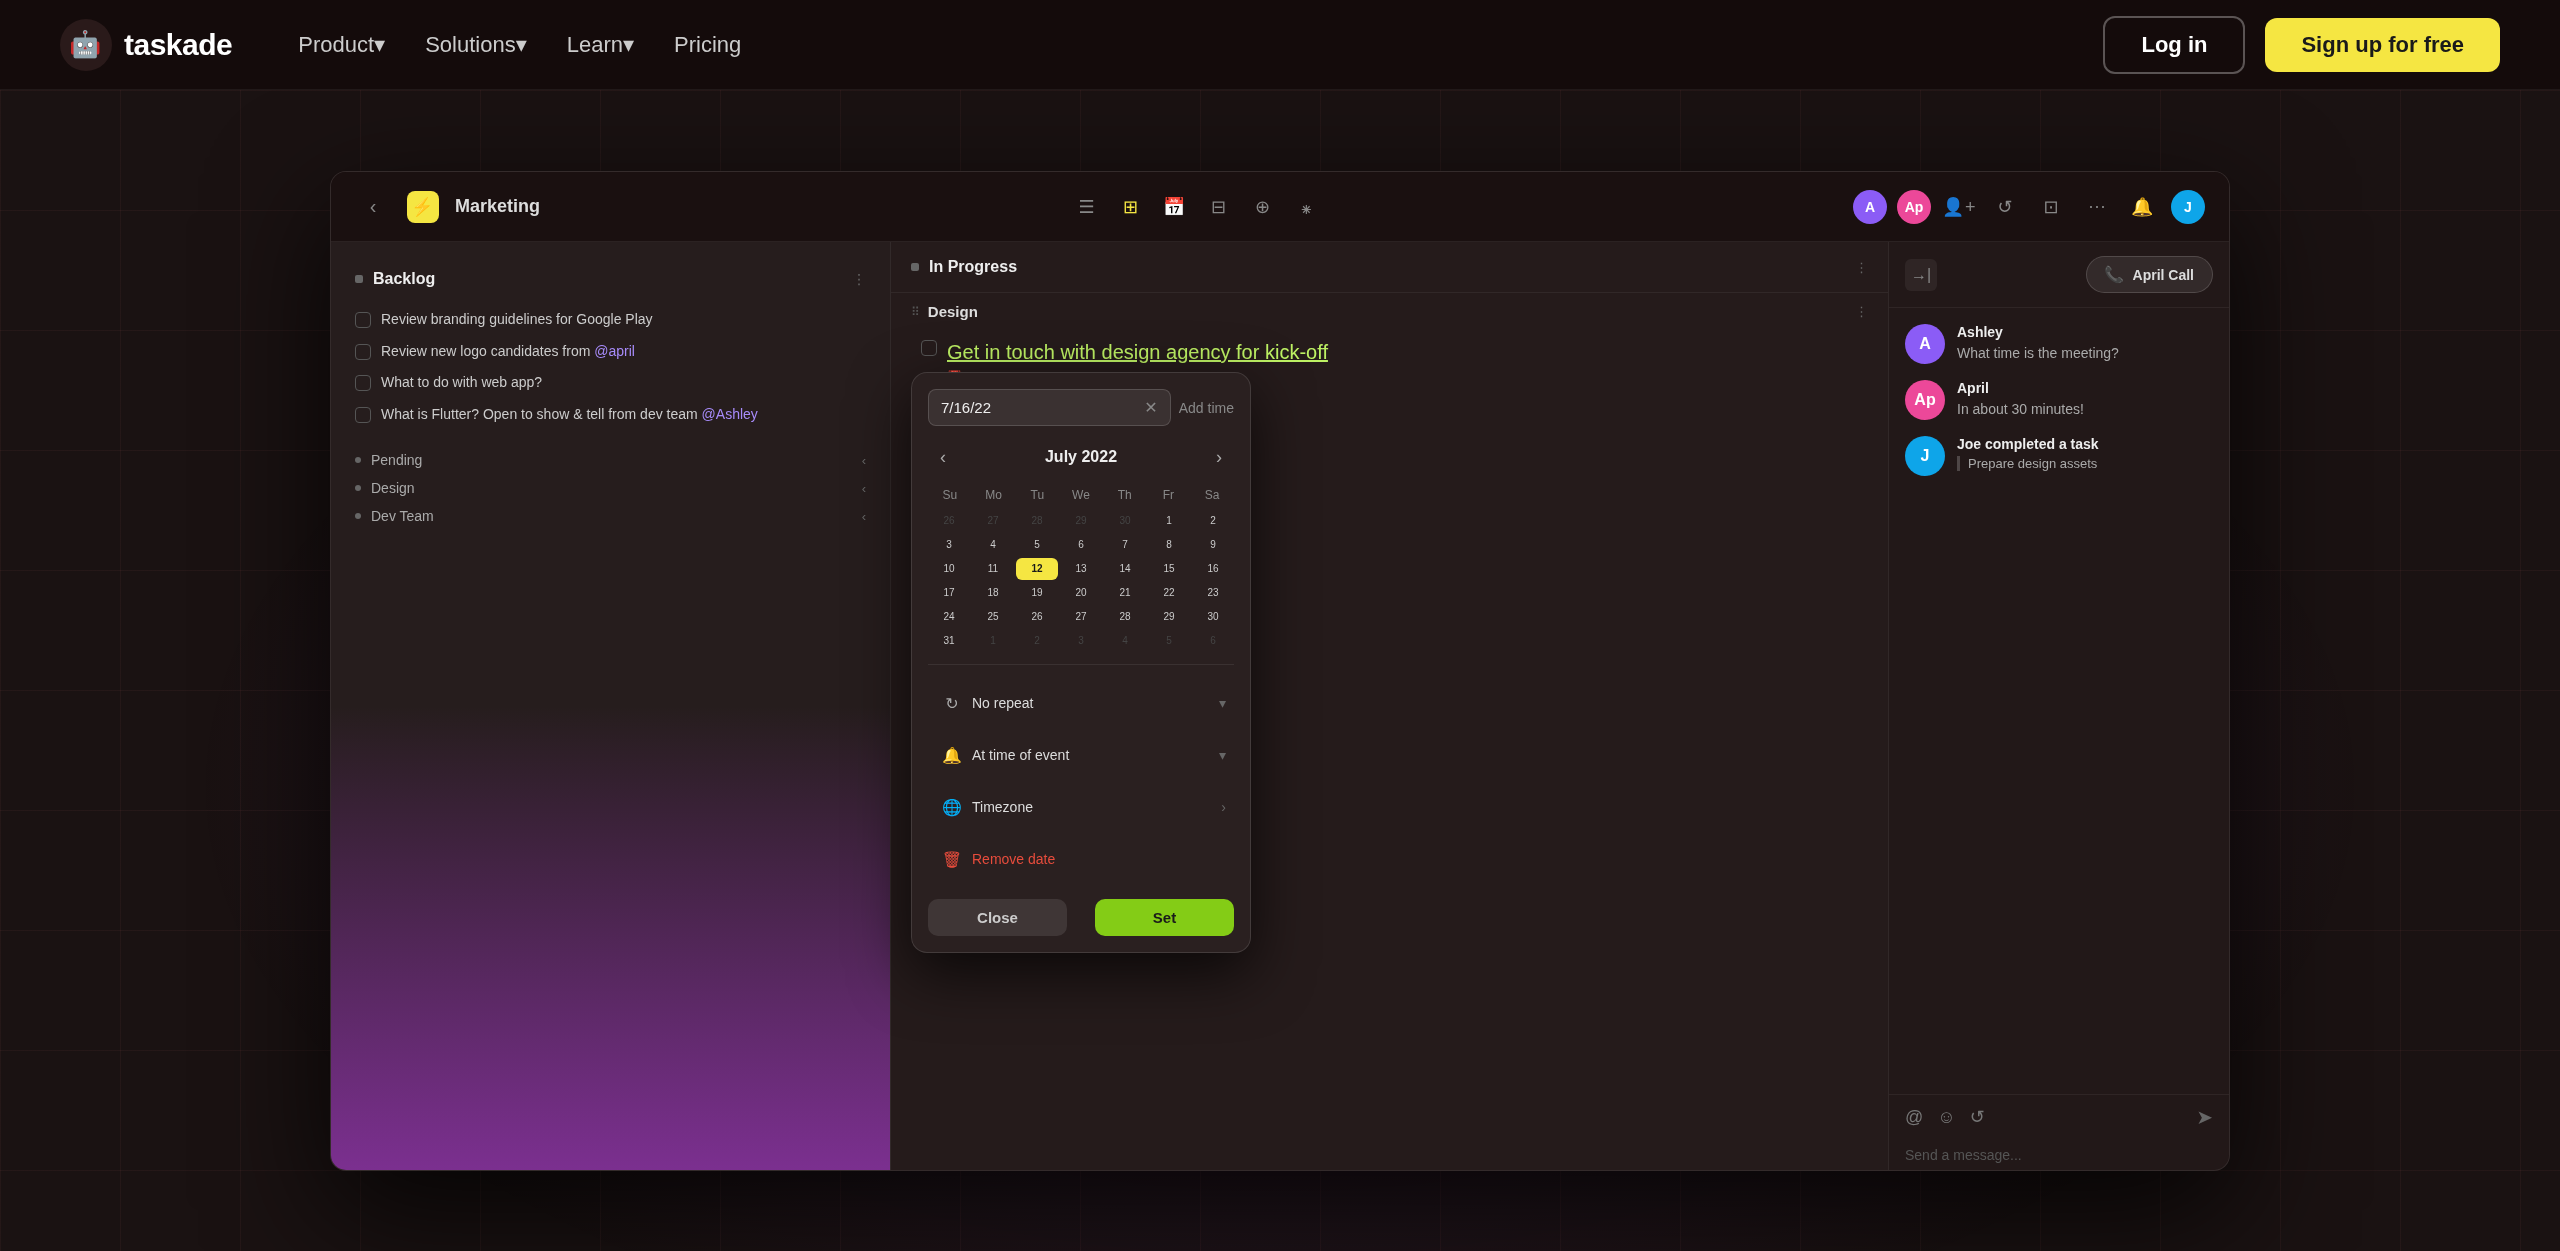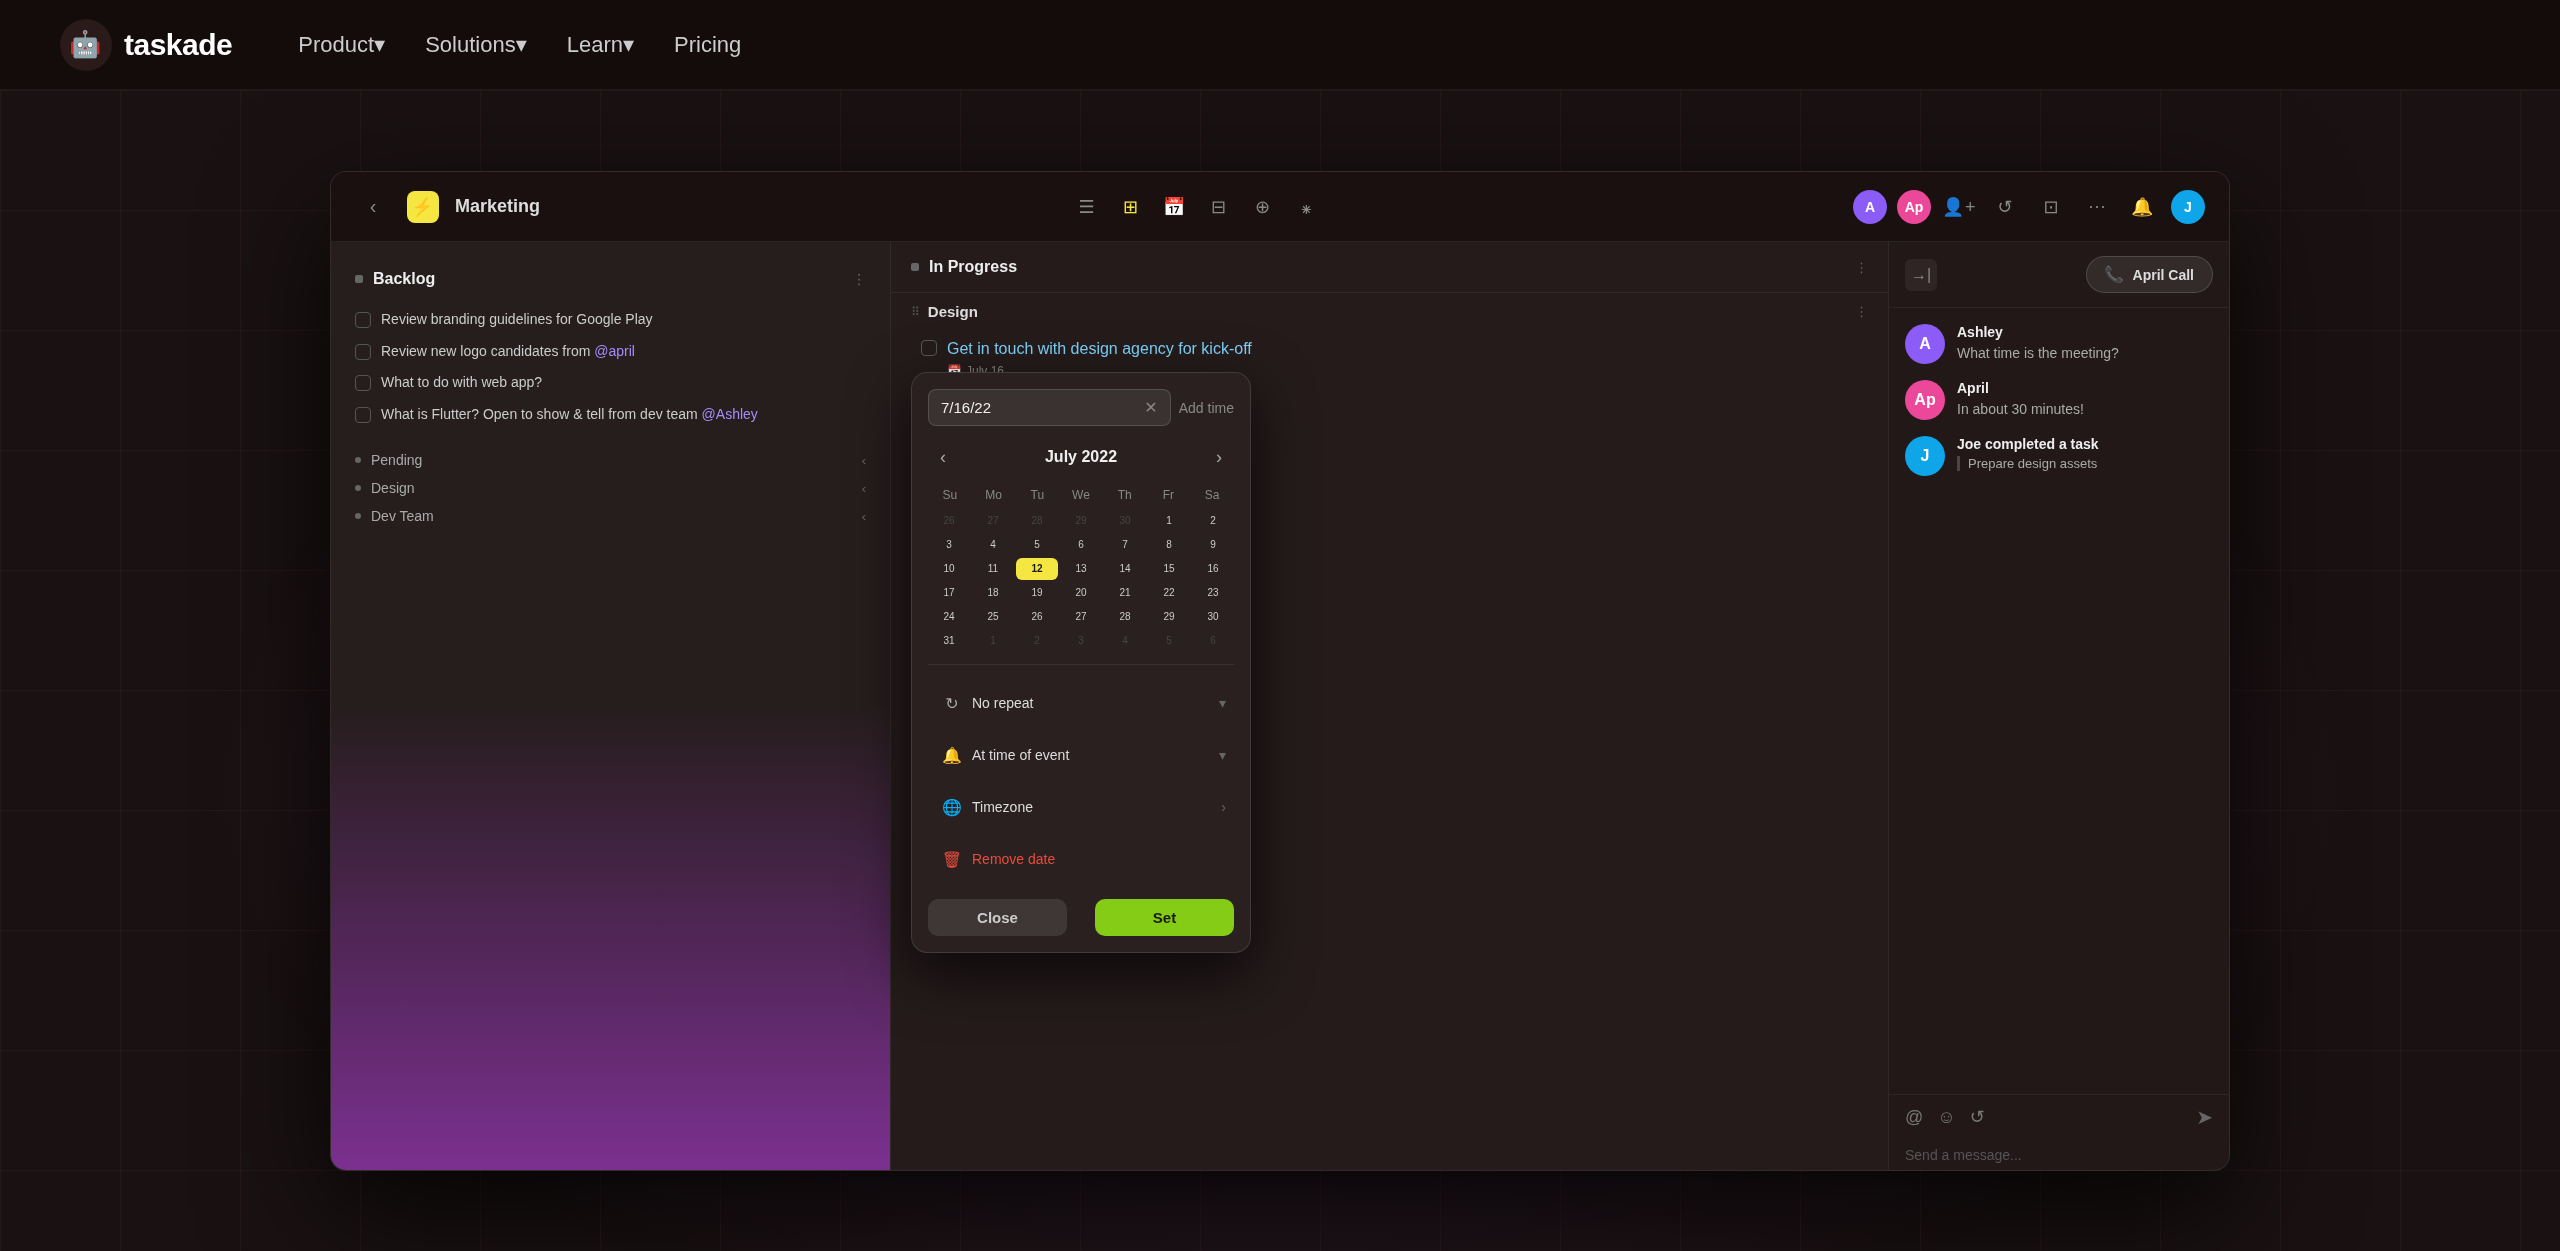--- a/index.html
+++ b/index.html
@@ -400,23 +400,24 @@
       height: 16px;
       border: 1.5px solid #555;
       border-radius: 4px;
       flex-shrink: 0;
       margin-top: 2px;
     }
 
     .design-task-content {}
 
     .design-task-text {
-      color: #7dd3fc;
-      font-size: 16px;
+      color: #bef264;
+      font-size: 20px;
       line-height: 1.4;
+      text-decoration: underline;
     }
 
     .design-task-meta {
       display: flex;
       align-items: center;
       gap: 6px;
       margin-top: 4px;
     }
 
     .date-tag {
@@ -764,20 +765,24 @@
         <span>▾</span>
       </a>
       <a class="nav-link">
         <span>Learn</span>
         <span>▾</span>
       </a>
       <a class="nav-link">
         <span>Pricing</span>
       </a>
     </div>
+  </div>
+  <div class="nav-right">
+    <button class="btn-login">Log in</button>
+    <button class="btn-signup">Sign up for free</button>
   </div>
 </nav>
 
 <div class="main-content">
   <div class="bg-grid"></div>
   <div class="bg-glow"></div>
 
   <div class="app-window-wrapper">
     <div class="app-chrome">
 

